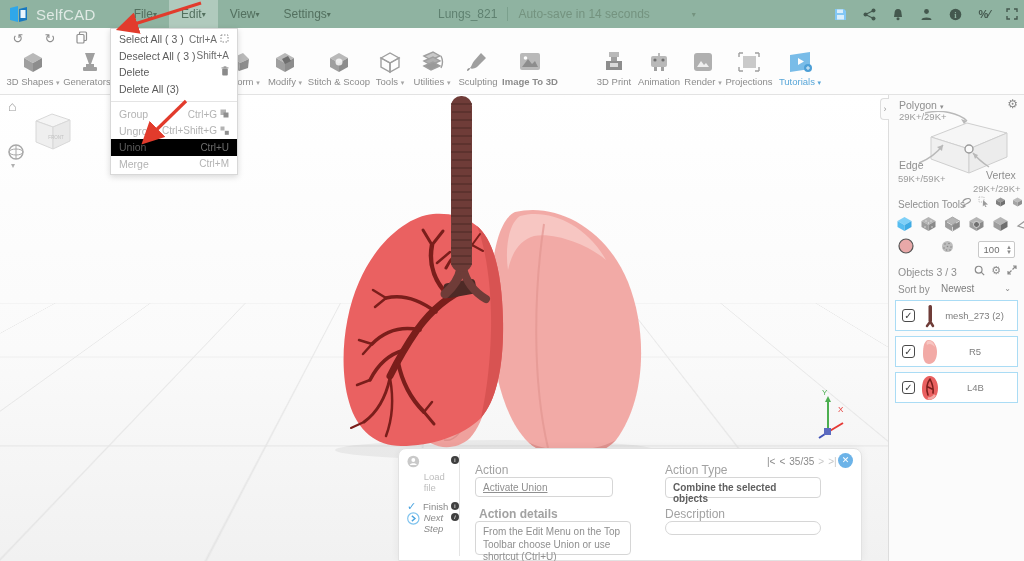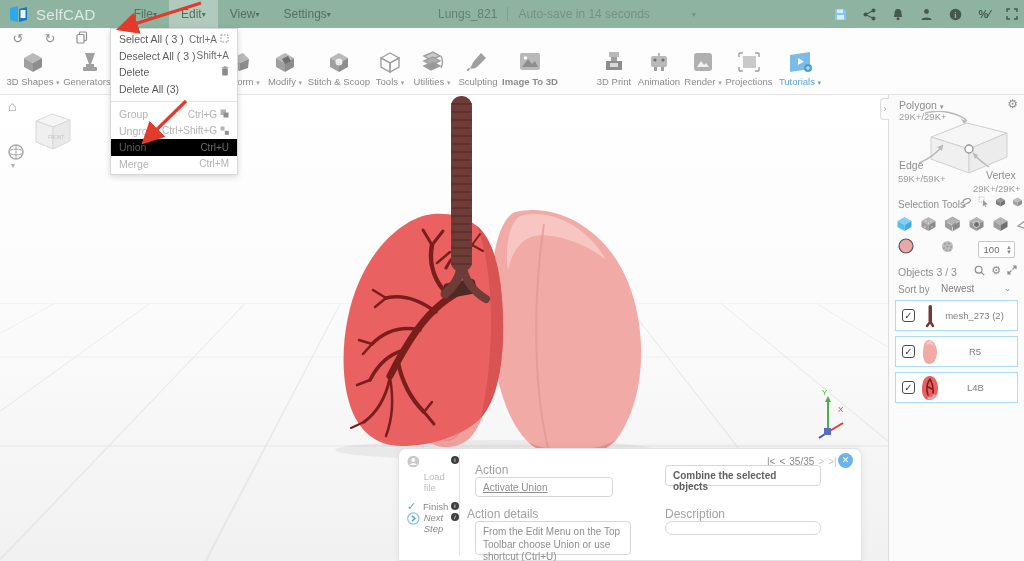--- a/index.html
+++ b/index.html
@@ -629,33 +629,33 @@
           <path d="M5,3.8 L8.2,6.5 L5,9.2" fill="none" stroke="#4aa3df" stroke-width="1.4"></path>
         </svg>
       <span style="width:24px;">Next Step</span>
       <span class="info-dot">i</span>
     </div>
   </div>
   <div class="abs" style="left:60px;top:5px;width:1px;height:102px;background:#e4e4e4;"></div>
 
   <span class="abs tp-label" style="left:76px;top:14px;">Action</span>
   <div class="abs tp-box" style="left:76px;top:28px;width:138px;height:20px;text-decoration:underline;">Activate Union</div>
-  <span class="abs tp-label" style="left:68px;top:58px;">Action details</span>
+  <span class="abs tp-label" style="left:80px;top:58px;font-weight:bold;">Action details</span>
   <div class="abs tp-box" style="left:76px;top:72px;width:156px;height:34px;line-height:1.25;">From the Edit Menu on the Top Toolbar choose Union or use shortcut  (Ctrl+U)</div>
 
   <div class="abs pg" style="left:368px;top:7px;display:flex;gap:4px;align-items:center;">
     <span>|&lt;</span>
     <span>&lt;</span>
     <span>35/35</span>
     <span class="dim">&gt;</span>
     <span class="dim">&gt;|</span>
   </div>
   <div id="tp-close">✕</div>
   <span class="abs tp-label" style="left:266px;top:14px;">Action Type</span>
-  <div class="abs tp-box" style="left:266px;top:16px;width:156px;height:21px;font-weight:bold;color:#5f5f5f;">Combine the selected objects</div>
+  <div class="abs tp-box" style="left:266px;top:28px;width:156px;height:21px;font-weight:bold;color:#5f5f5f;">Combine the selected objects</div>
   <span class="abs tp-label" style="left:266px;top:58px;">Description</span>
   <div class="abs tp-box" style="left:266px;top:72px;width:156px;height:14px;border-radius:7px;padding:0 7px;"></div>
 </div>
 
 <svg id="arrows">
   <defs>
     <marker id="ah" markerWidth="7" markerHeight="7" refX="5" refY="3.5" orient="auto">
       <polygon points="0,0 7,3.5 0,7" fill="#e23b2c"></polygon>
     </marker>
   </defs>

